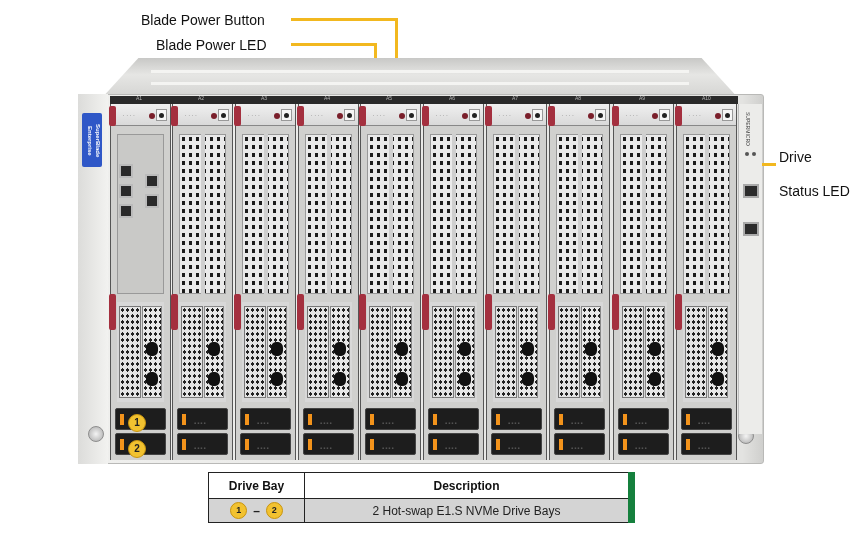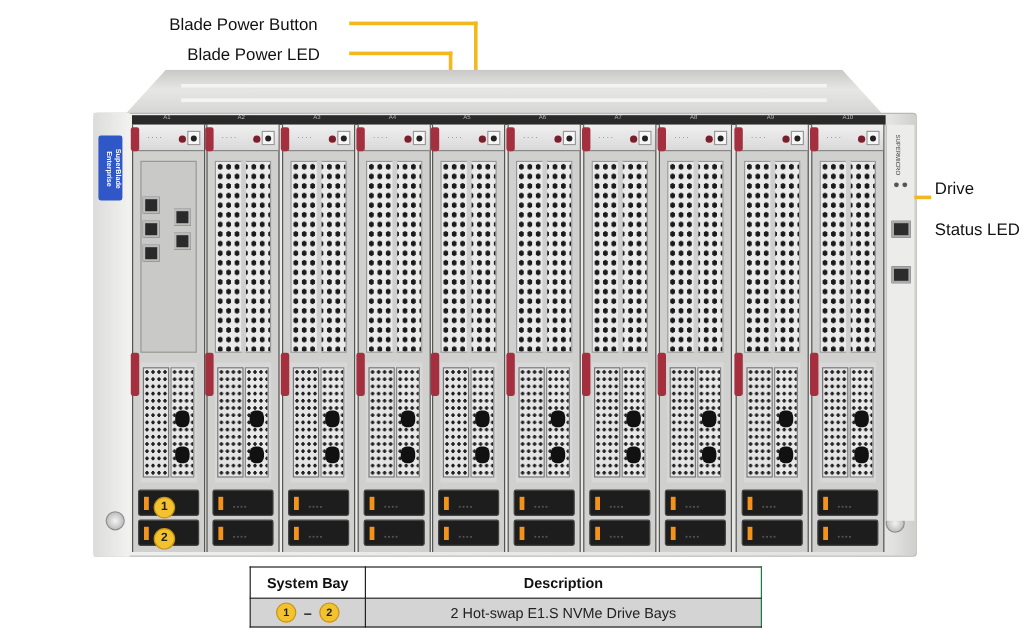--- a/index.html
+++ b/index.html
@@ -66,21 +66,21 @@
     position: absolute; width: 18px; height: 18px; border-radius: 50%;
     background: #f2c230; border: 1.5px solid #c8940e; color: #222;
     font-size: 10px; font-weight: bold; text-align: center; line-height: 16px;
   }
 
   
   .spec-table { position: absolute; left: 208px; top: 472px; width: 427px; border-collapse: collapse; font-size: 12px; }
   .spec-table th { height: 26px; font-weight: bold; color: #111; background: #fff; border-top: 1.5px solid #222; border-bottom: 1.5px solid #222; }
   .spec-table td { height: 24px; background: #d4d4d4; text-align: center; border-bottom: 1.5px solid #222; color: #222; }
   .spec-table th:first-child, .spec-table td:first-child { width: 96px; border-right: 1px solid #222; border-left: 1px solid #222; }
-  .spec-table th:last-child, .spec-table td:last-child { border-right: 1px solid #15803d; }
+  .spec-table th:last-child, .spec-table td:last-child { border-right: 7px solid #15803d; }
   .bay-range { display: inline-flex; align-items: center; gap: 6px; }
   .bay-range .badge-num { position: static; display: inline-block; width: 17px; height: 17px; line-height: 15px; font-size: 9px; }
   .dash { font-weight: bold; }
 </style>
 </head>
 <body>
 
 <div class="callout-label" style="left:141px; top:12px;">Blade Power Button</div>
 <div class="callout-label" style="left:156px; top:37px;">Blade Power LED</div>
 
@@ -379,21 +379,21 @@
 <div class="cline" style="left:762px; top:163px; width:14px; height:3px;"></div>
 <div class="callout-label" style="left:779px; top:149px;">Drive</div>
 <div class="callout-label" style="left:779px; top:183px;">Status LED</div>
 
 <div class="badge-num" style="left:128px; top:414px;">1</div>
 <div class="badge-num" style="left:128px; top:440px;">2</div>
 
 <table class="spec-table">
   <thead>
     <tr>
-      <th>System Bay</th>
+      <th>Drive Bay</th>
       <th>Description</th>
     </tr>
   </thead>
   <tbody>
     <tr>
       <td>
         <span class="bay-range">
           <span class="badge-num">1</span>
           <span class="dash">–</span>
           <span class="badge-num">2</span>

